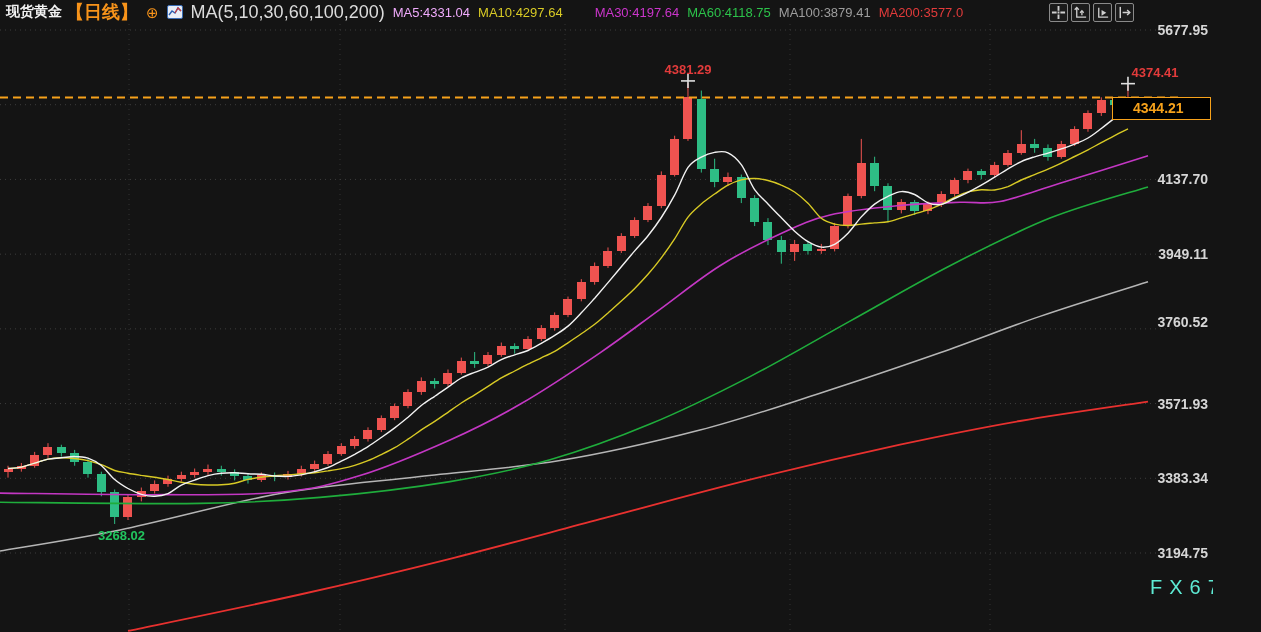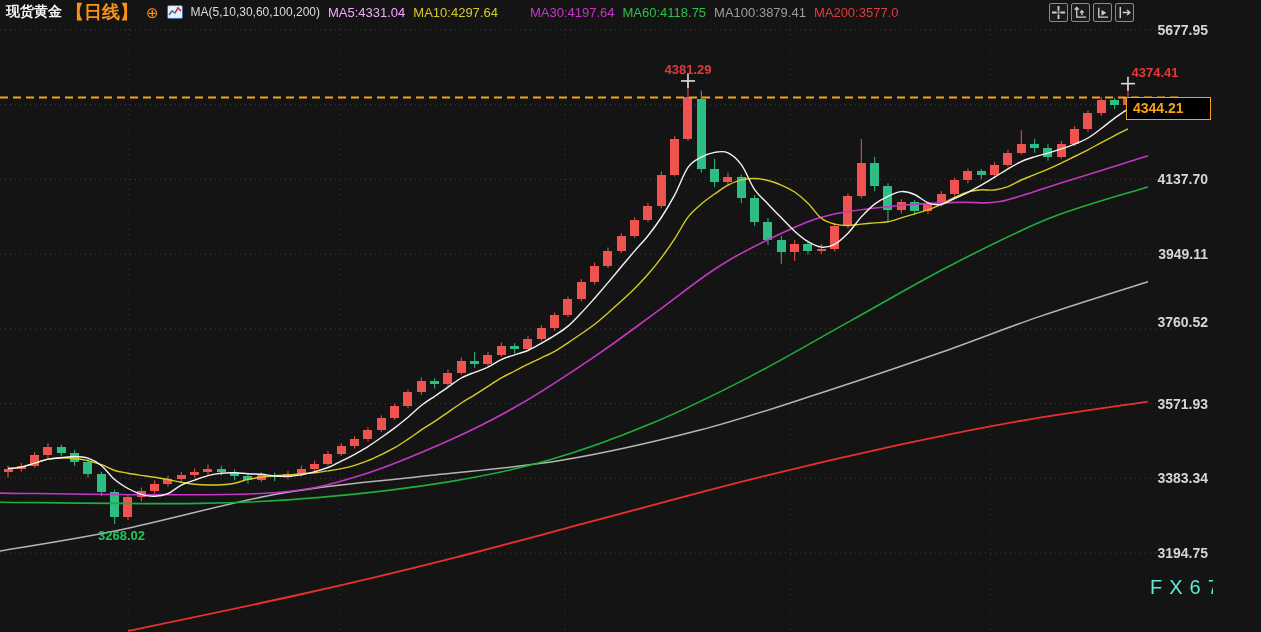--- a/index.html
+++ b/index.html
@@ -5,31 +5,31 @@
   html,body{margin:0;padding:0;background:#141414;}
   .app{position:relative;width:1213px;height:632px;background:#141414;overflow:hidden;
        font-family:"Liberation Sans","DejaVu Sans",sans-serif;}
   #chart-svg{position:absolute;left:0;top:0;}
   .header{position:absolute;left:6px;top:2px;height:20px;display:flex;align-items:center;
           gap:8px;z-index:5;white-space:nowrap;}
   .title{color:#f2f2f2;font-size:14px;font-weight:bold;}
   .period{color:#f7931a;font-size:18px;font-weight:bold;margin-left:-4px;cursor:pointer;}
   .settings{color:#f7931a;font-size:15px;line-height:15px;cursor:pointer;}
   .mini-icon{display:inline-flex;cursor:pointer;}
-  .ma-params{color:#dcdcdc;font-size:12px;}
+  .ma-params{color:#dcdcdc;font-size:18px;}
   .ma-val{font-size:13px;}
   .toolbar{position:absolute;top:3px;right:79px;display:flex;gap:3px;z-index:6;}
   .tool-btn{width:19px;height:19px;border:1px solid #8a8a8a;border-radius:2px;background:#1b1b1b;
             display:flex;align-items:center;justify-content:center;cursor:pointer;box-sizing:border-box;}
   .anno{position:absolute;font-size:13px;font-weight:bold;z-index:4;}
   #y-axis{position:absolute;right:0;top:0;width:110px;height:632px;z-index:3;cursor:ns-resize;}
   .axis-label{position:absolute;right:5px;color:#d6d6d6;font-size:14px;font-weight:bold;}
   #price-box{position:absolute;right:2px;width:77px;height:21px;line-height:21px;z-index:5;
              background:#000;border:1px solid #f7a21b;color:#f7a21b;font-size:14px;
-             font-weight:bold;padding-left:6px;box-sizing:content-box;}
+             font-weight:bold;padding-left:20px;box-sizing:content-box;}
   .watermark{position:absolute;left:1124px;top:576px;color:#5eead4;font-size:20px;
              letter-spacing:7px;z-index:2;margin-left:26px;}
 </style>
 </head>
 <body>
 
 <div class="app">
 
   <svg id="chart-svg" width="1261" height="632">
       <line x1="129" y1="24" x2="129" y2="632" stroke="#333" stroke-width="1" stroke-dasharray="1 4"></line>

